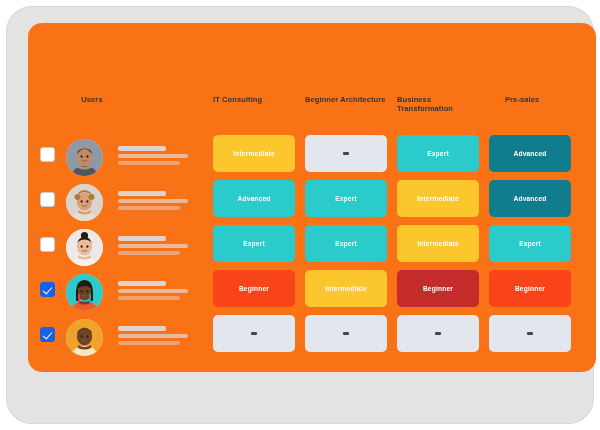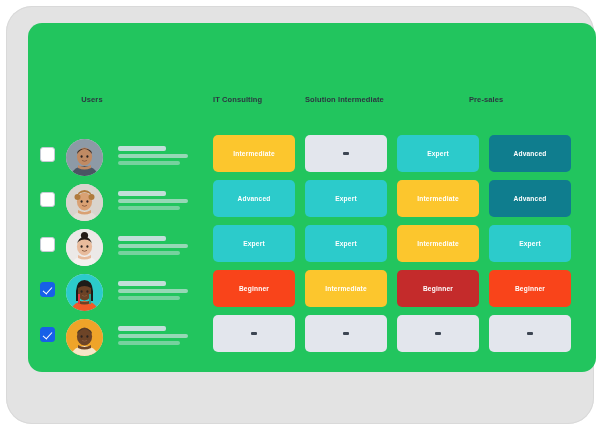--- a/index.html
+++ b/index.html
@@ -16,21 +16,21 @@
     left: 6px; top: 6px;
     width: 588px; height: 418px;
     background: #e3e3e3;
     border-radius: 26px;
     box-shadow: inset 0 0 0 1px #d9d9d9;
   }
   .device-screen {
     position: absolute;
     left: 22px; top: 17px;
     width: 568px; height: 349px;
-    background: #22c55e;
+    background: #f97316;
     border-radius: 14px 14px 14px 14px;
     overflow: hidden;
   }
 
   
   .table {
     position: absolute;
     left: 0; top: 0;
     width: 568px; height: 396px;
   }
@@ -47,21 +47,21 @@
     color: #2d3540;
     letter-spacing: 0.1px;
     top: 0;
   }
   .col-header.users-header { left: 34px; width: 60px; text-align: center; }
 
   
   .skill-col-0 { left: 185px; width: 82px; }
   .skill-col-1 { left: 277px; width: 82px; }
   .skill-col-2 { left: 369px; width: 82px; }
-  .skill-col-3 { left: 441px; width: 82px; }
+  .skill-col-3 { left: 477px; width: 82px; }
 
   
   .row {
     position: absolute;
     left: 0;
     width: 568px;
     height: 45px;
   }
 
   .checkbox {
@@ -134,21 +134,22 @@
 </head>
 <body>
 
 <div class="device-frame">
   <div class="device-screen">
     <div class="table">
 
       <div class="header-row">
         <div class="col-header users-header">Users</div>
         <div class="col-header skill-col-0">IT Consulting</div>
-        <div class="col-header skill-col-1">Solution Intermediate</div>
+        <div class="col-header skill-col-1">Beginner Architecture</div>
+        <div class="col-header skill-col-2">Business Transformation</div>
         <div class="col-header skill-col-3">Pre-sales</div>
       </div>
 
       <div id="rows-container">
           <div class="row" style="top: 112px;">
             <div class="checkbox"></div>
             <div class="avatar">
               <svg viewBox="0 0 37 37" xmlns="http://www.w3.org/2000/svg">
                 <rect width="37" height="37" fill="#8d9aa6"></rect>
                 <path d="M4 37 Q8 27 18.5 27 Q29 27 33 37Z" fill="#4a5663"></path>

